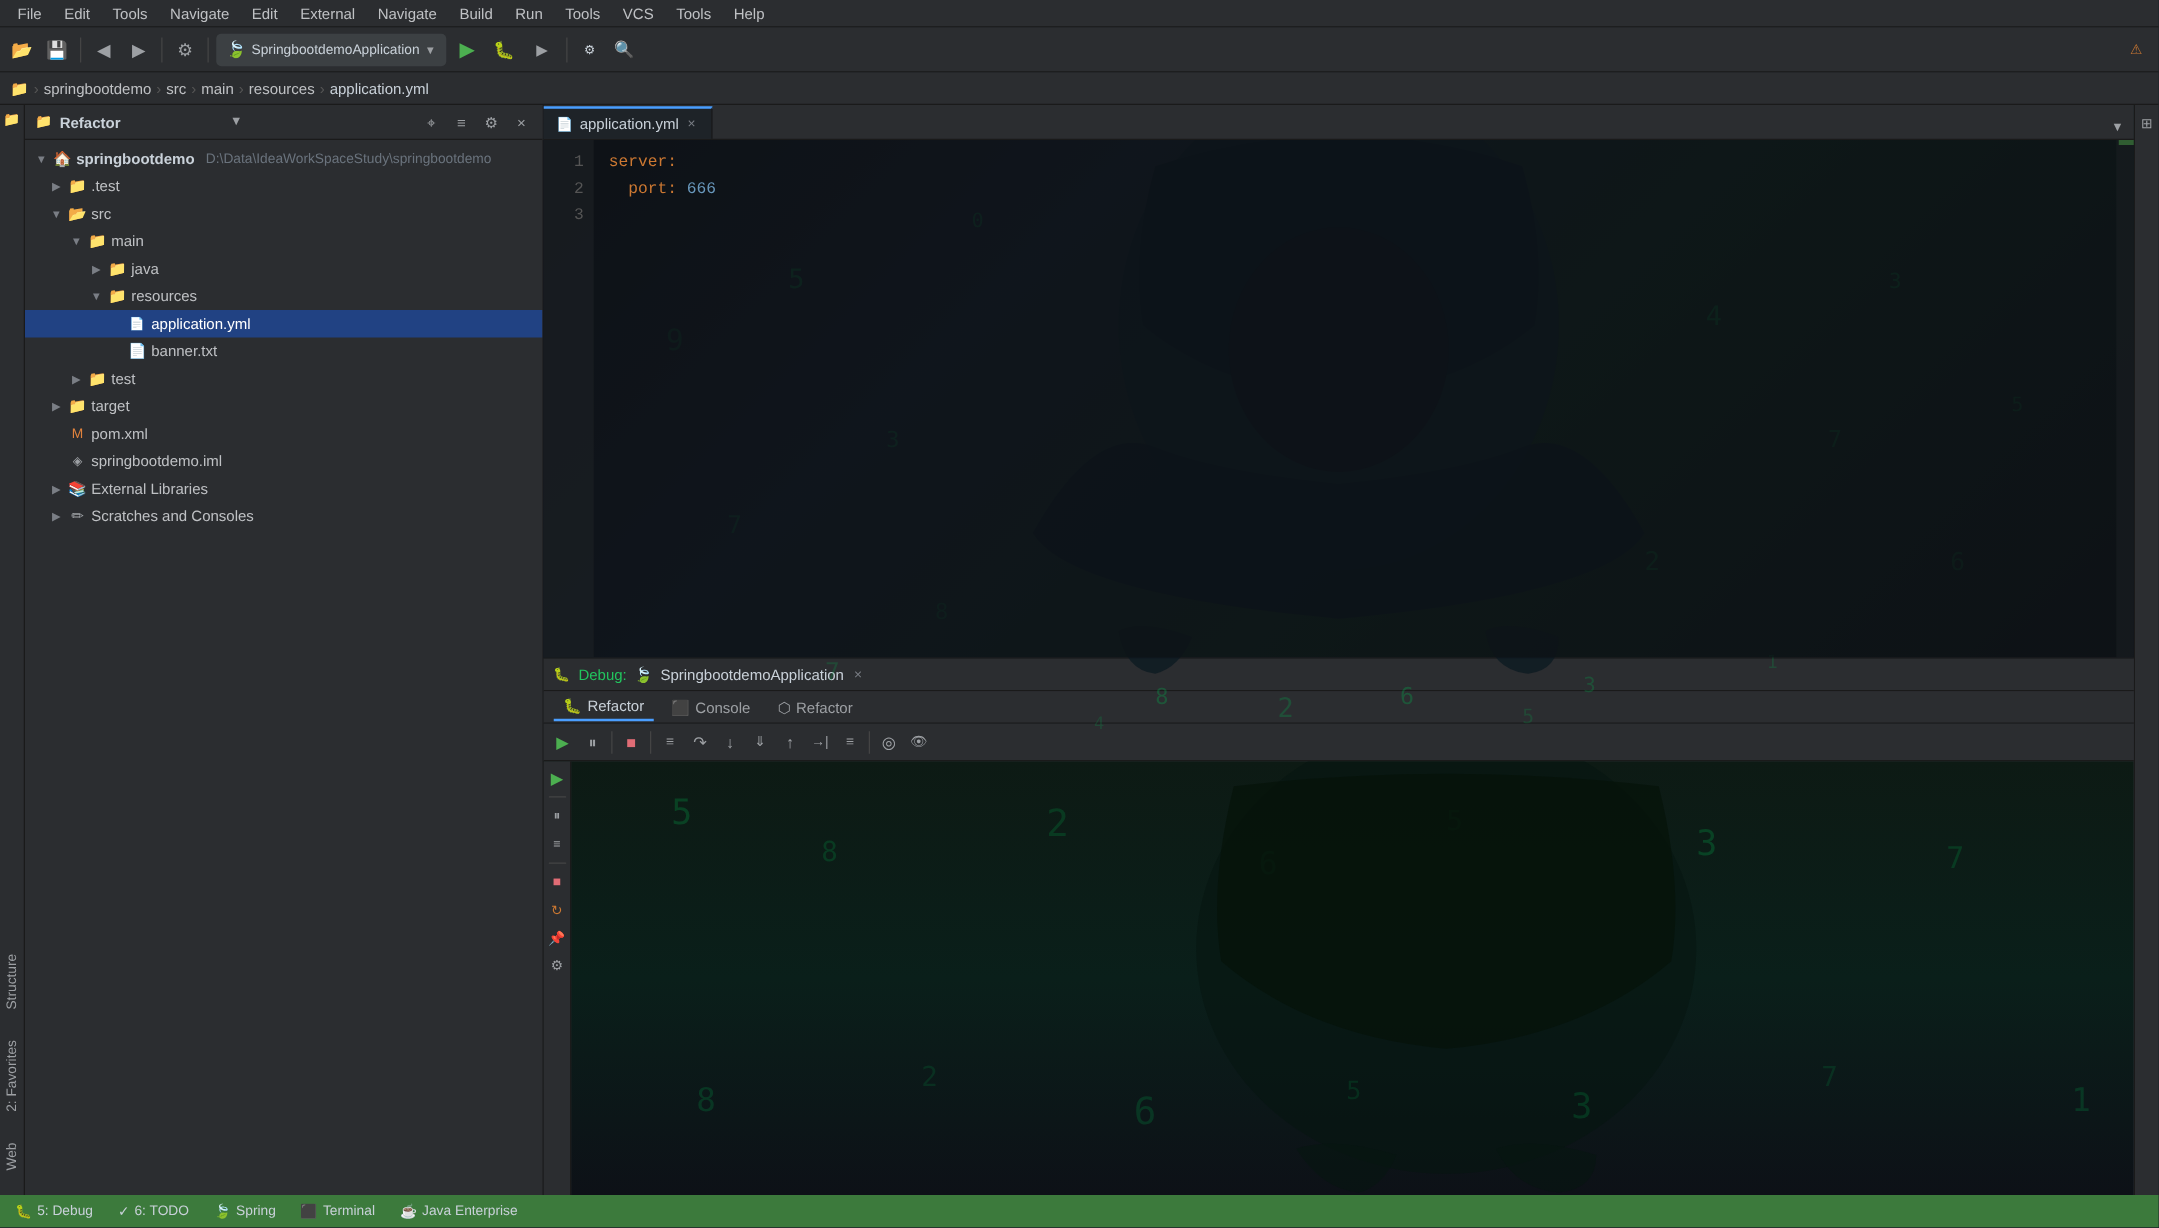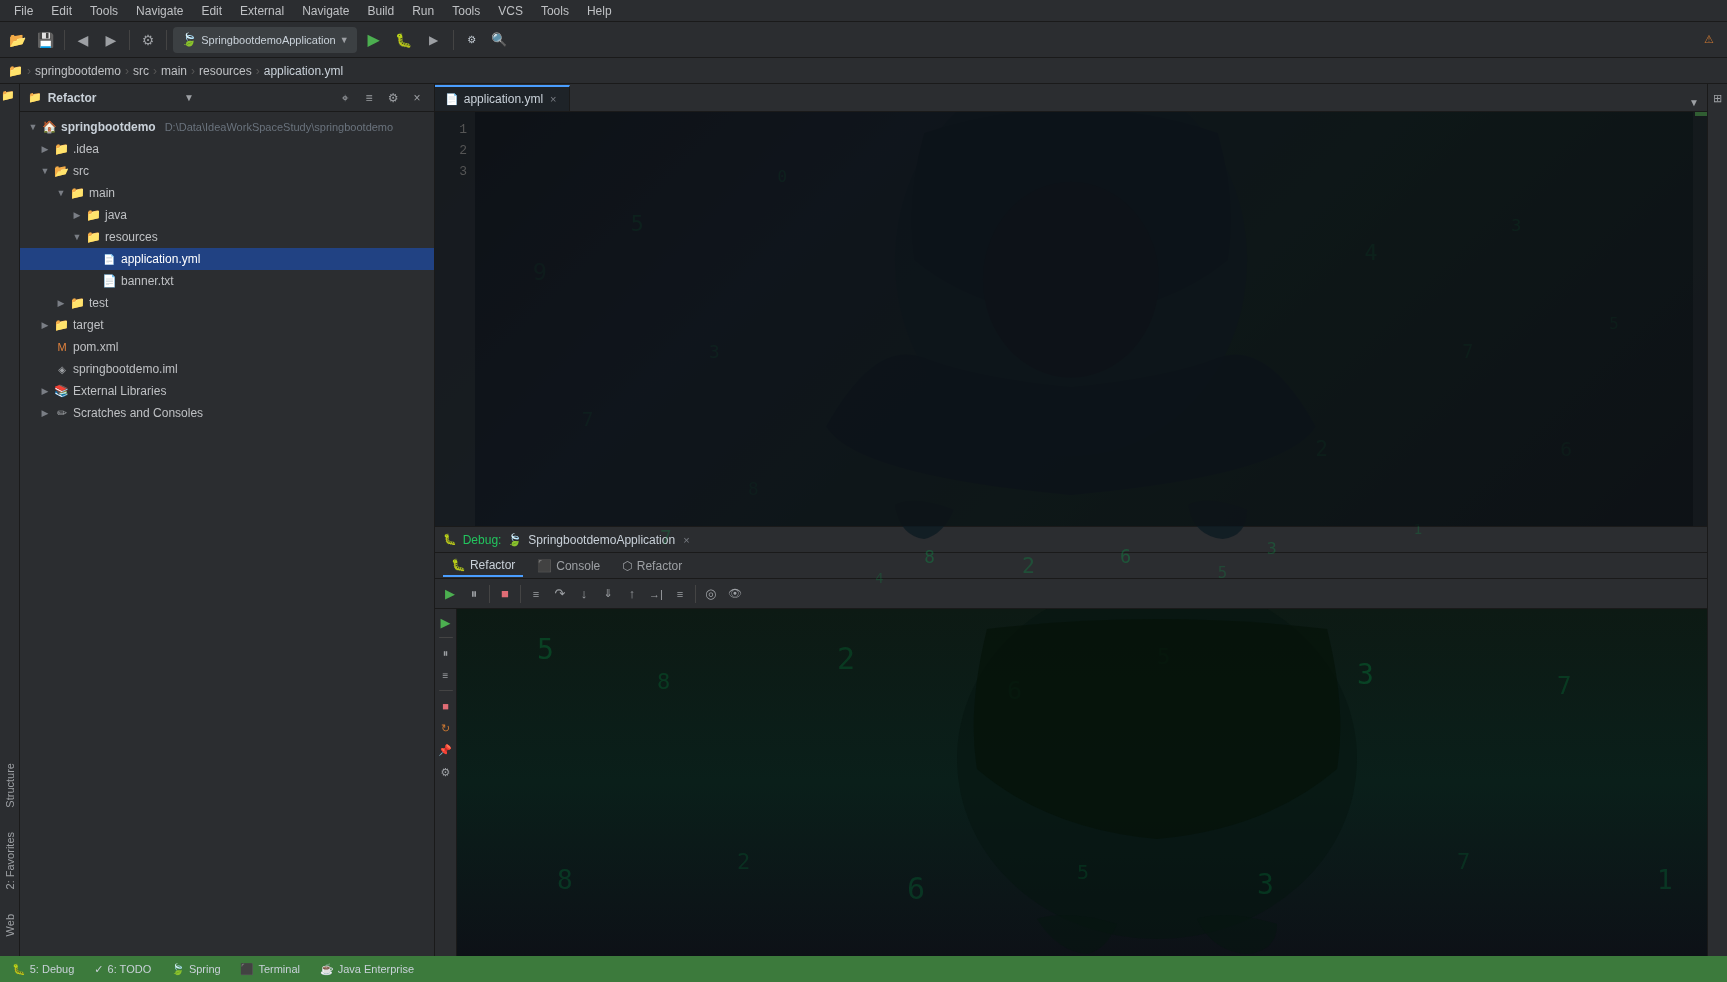--- a/index.html
+++ b/index.html
@@ -550,21 +550,21 @@
         <span class="tree-arrow">▼</span>
         <span class="tree-icon" style="color:#4a9eff;">🏠</span>
         <span style="color:#c9d1d9; font-weight:bold;">springbootdemo</span>
         <span style="color:#6a737d; font-size:11px; margin-left:6px;">D:\Data\IdeaWorkSpaceStudy\springbootdemo</span>
       </div>
 
       <div class="tree-item">
         <span class="tree-indent" style="width:16px"></span>
         <span class="tree-arrow">▶</span>
         <span class="tree-icon icon-folder">📁</span>
-        <span>.idea</span>
+        <span>.test</span>
       </div>
 
       <div class="tree-item">
         <span class="tree-indent" style="width:16px"></span>
         <span class="tree-arrow">▼</span>
         <span class="tree-icon" style="color:#4a9eff;">📂</span>
         <span>src</span>
       </div>
 
       <div class="tree-item">
@@ -707,20 +707,26 @@
         </div>
       </div>
 
       <div id="code-editor" style="flex:1; display:flex; position:relative; z-index:5; background:rgba(14,18,22,0.75);">
         <div id="line-numbers">
           <span class="line-num">1</span>
           <span class="line-num">2</span>
           <span class="line-num">3</span>
         </div>
         <div id="code-content">
+          <span class="code-line">
+            <span class="kw-key">server:</span>
+          </span>
+          <span class="code-line">
+            <span style="color:#c9d1d9;">&nbsp;&nbsp;</span><span class="kw-key">port: </span><span class="kw-value">666</span>
+          </span>
           <span class="code-line">&nbsp;</span>
         </div>
         <div id="right-gutter">
           <div style="position:absolute; top:0; right:0; width:12px; height:4px; background:#3c7a3c; opacity:0.7;"></div>
         </div>
       </div>
     </div>
 
     <div id="debug-panel">
 

